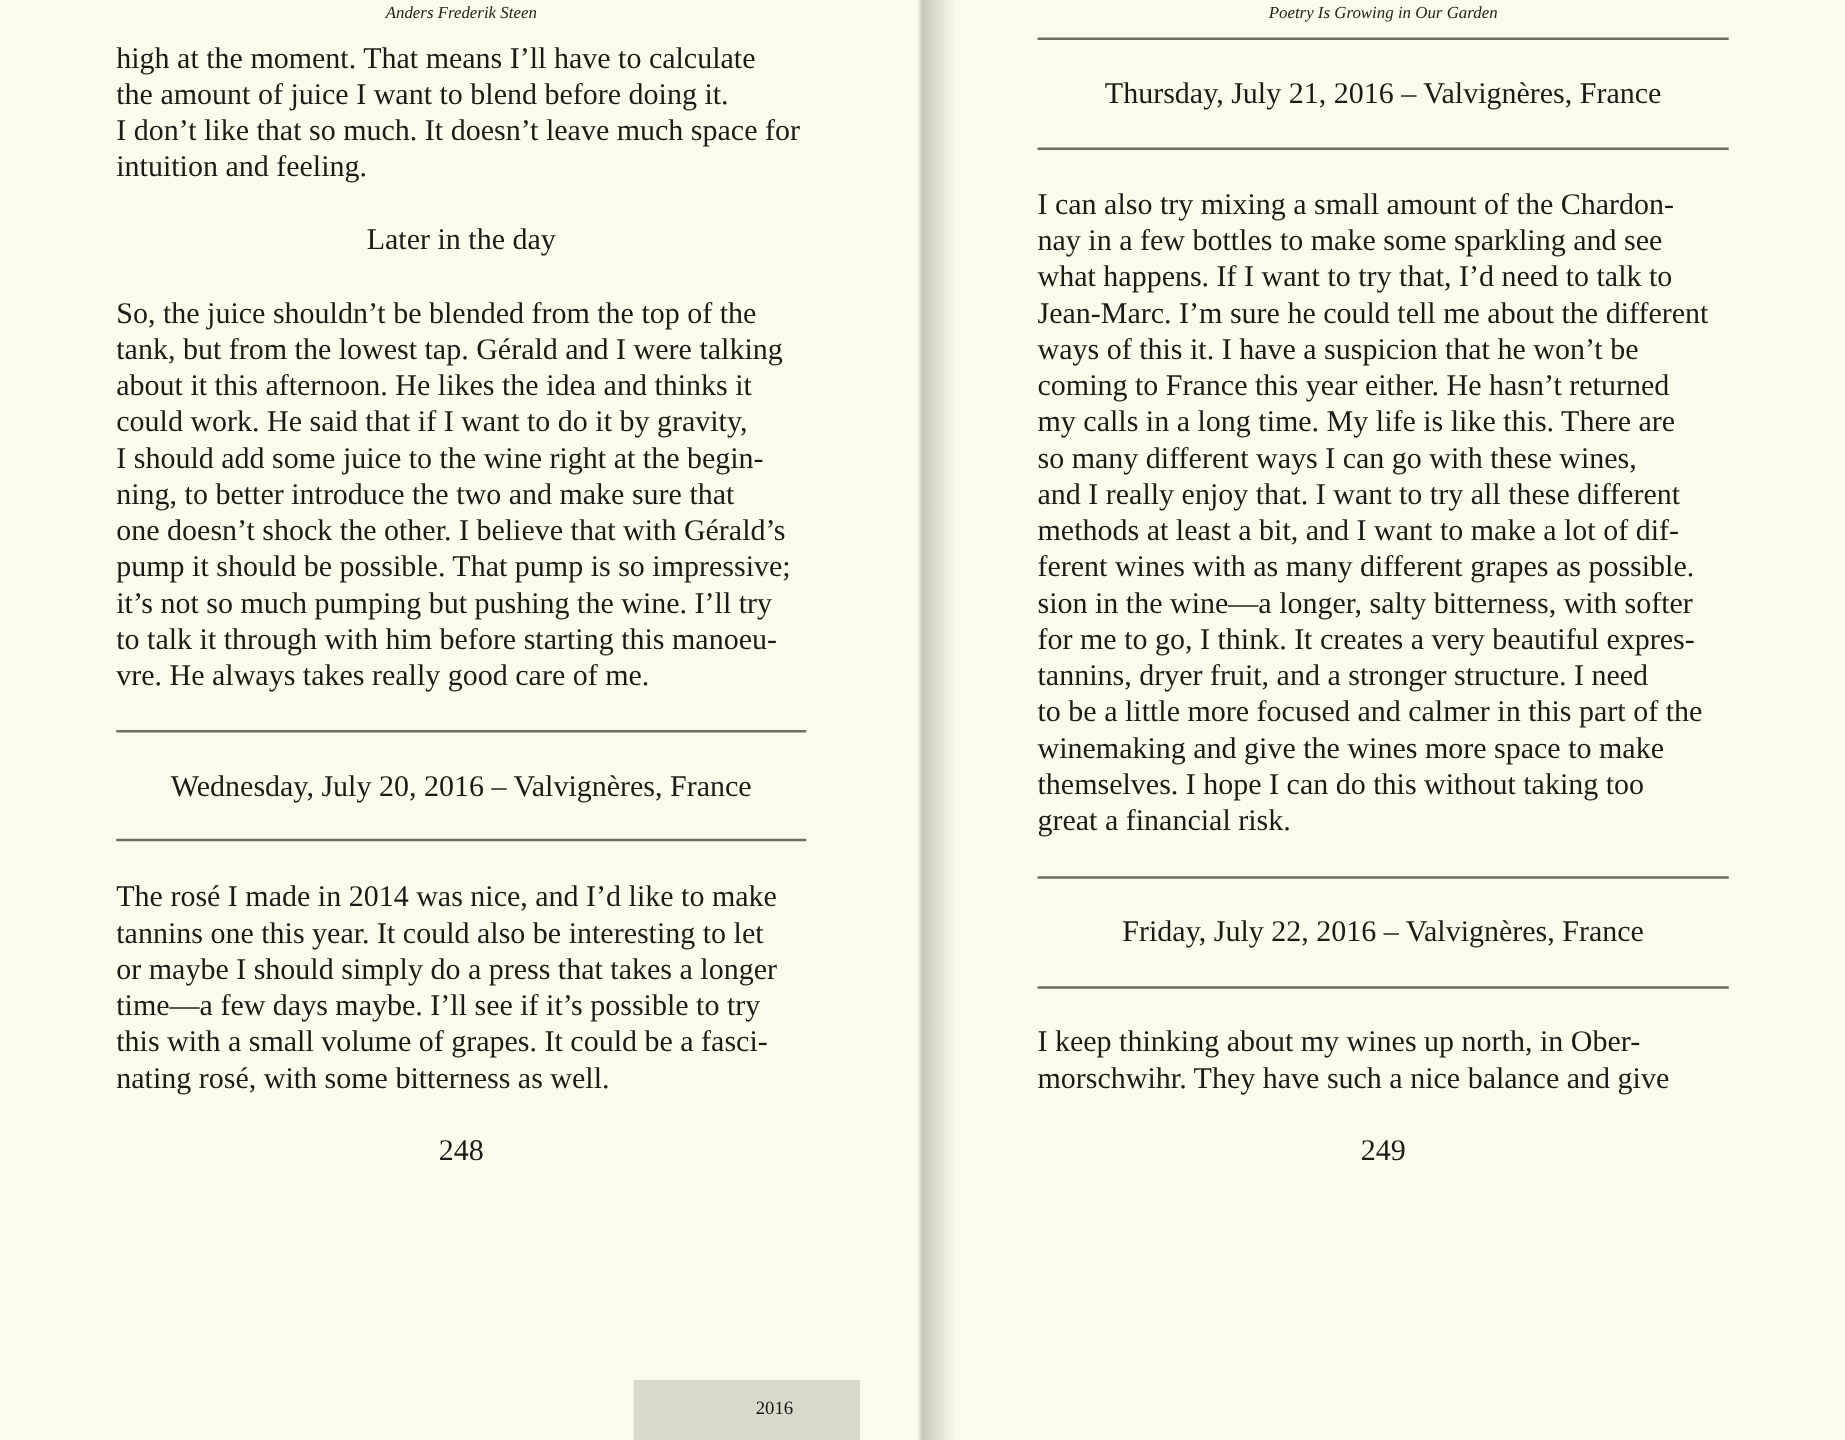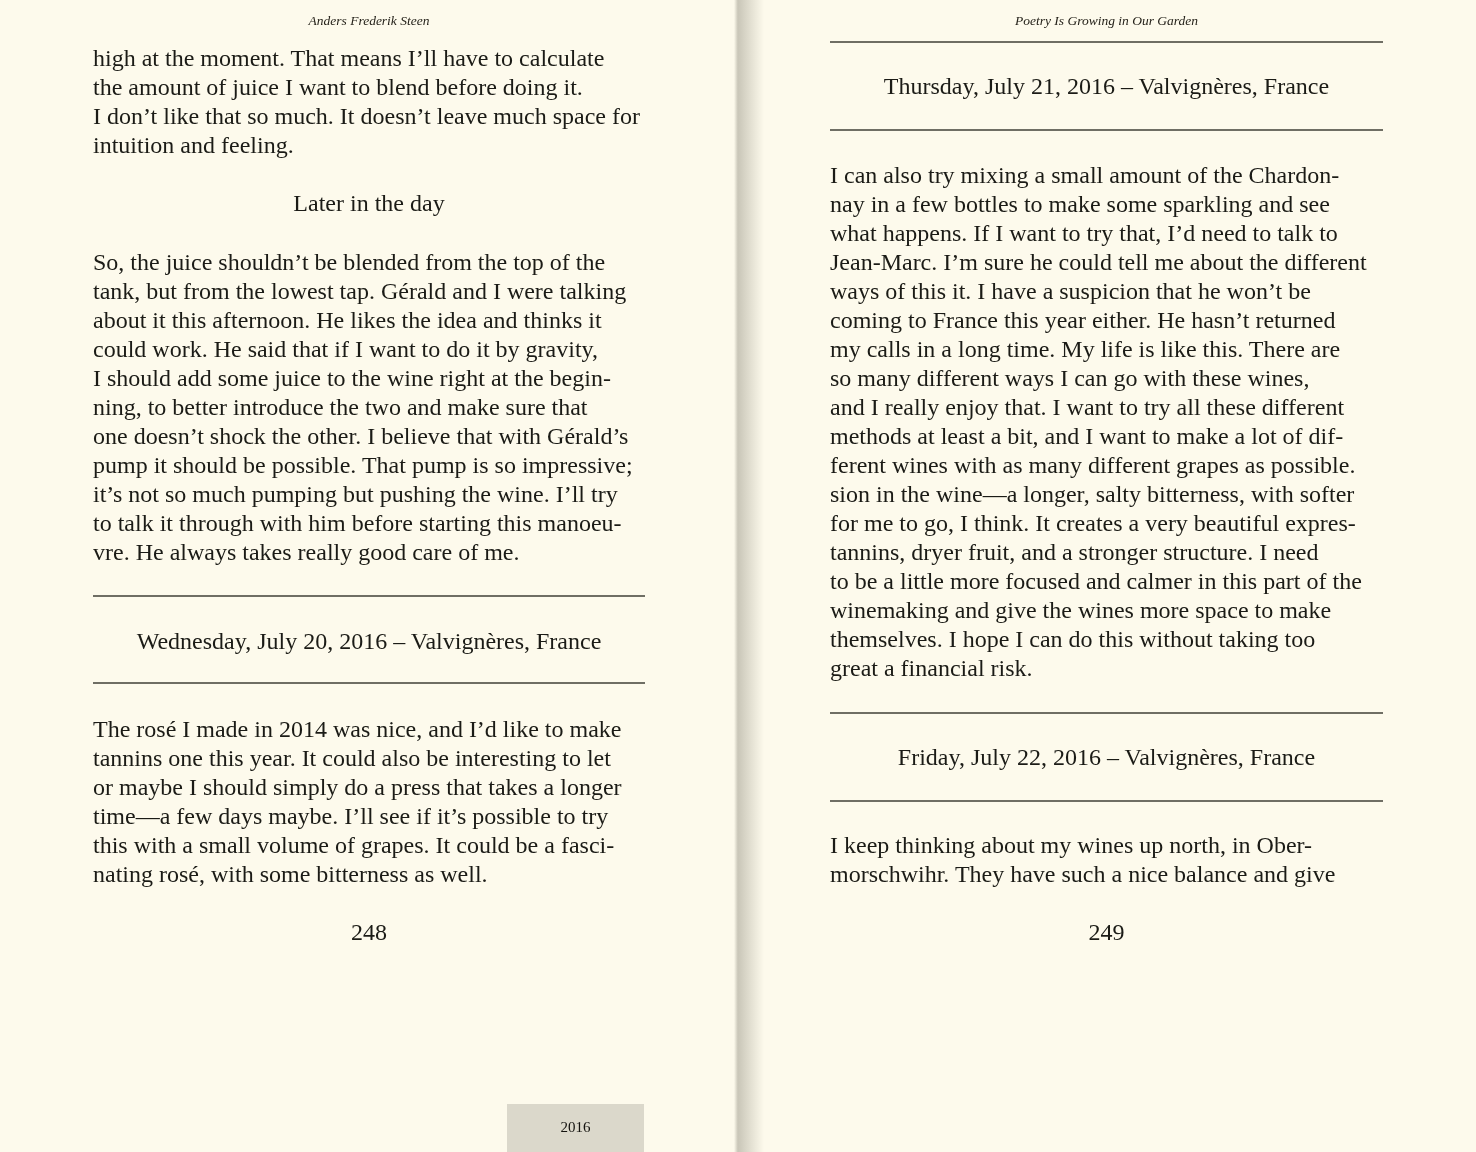--- a/index.html
+++ b/index.html
@@ -17,21 +17,21 @@
   }
   .page {
     position: absolute;
     top: 0;
     height: 1152px;
   }
   .page-left  { left: 93px;  width: 552px; }
   .page-right { left: 830px; width: 553px; }
 
   .running-header {
-    padding-top: 13px;
+    padding-top: 2px;
     height: 16px;
     line-height: 16px;
     text-align: center;
     font-style: italic;
     font-size: 13.5px;
     color: #25221a;
   }
   .para {
     font-size: 24px;
     line-height: 29px;
@@ -99,20 +99,21 @@
   }
 
   .year-marker {
     position: absolute;
     left: 507px;
     top: 1104px;
     width: 137px;
     height: 48px;
     background: #dbd8cb;
     text-align: center;
+    padding-left: 44px;
   }
   .year-marker .label {
     display: inline-block;
     margin-top: 15px;
     font-size: 15px;
     color: #14130f;
   }
 </style>
 </head>
 <body>

